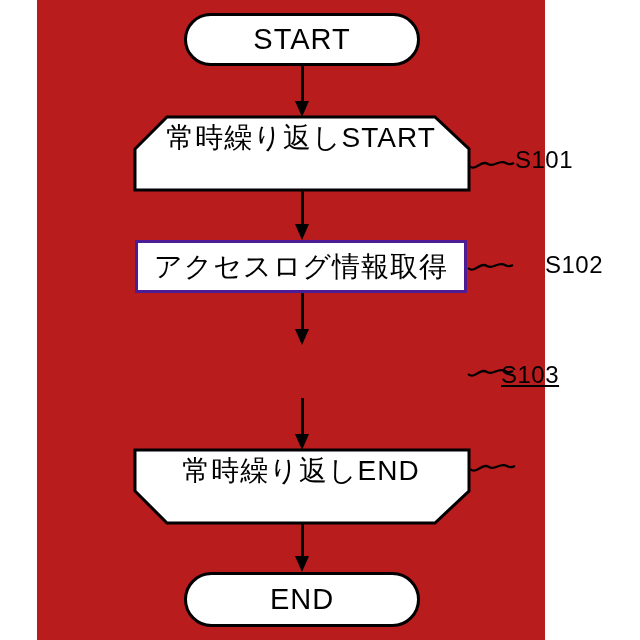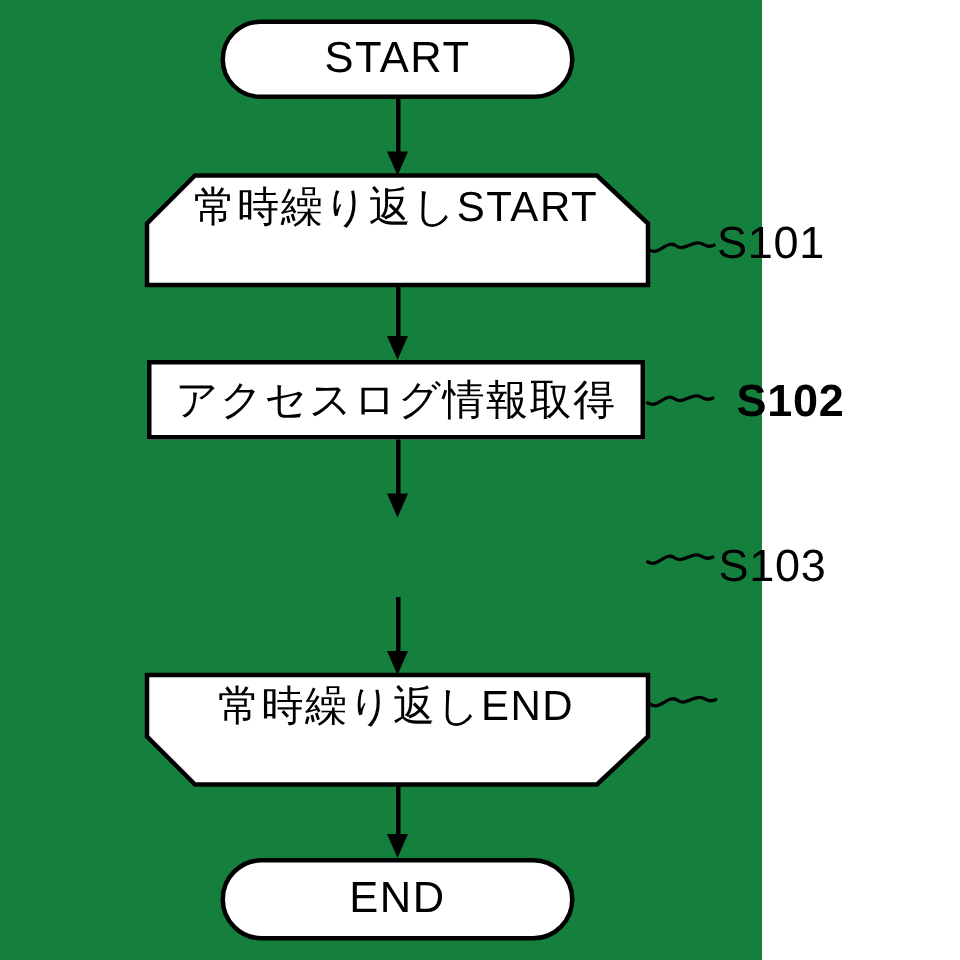--- a/index.html
+++ b/index.html
@@ -3,38 +3,38 @@
 <meta charset="utf-8">
 <style>
   html,body{margin:0;padding:0;}
   body{
     width:640px;height:640px;
     background:#ffffff;
     font-family:"Liberation Sans","DejaVu Sans",sans-serif;
     color:#000;
     overflow:hidden;
   }
-  .canvas{position:relative;width:508px;height:640px;background:#15803d;}
+  .canvas{position:relative;width:508px;height:640px;background:#b91c1c;margin-left:37px;}
 
   .node{
     position:absolute;
     box-sizing:border-box;
     display:flex;flex-direction:column;
     align-items:center;justify-content:center;
     text-align:center;
     background:#ffffff;
   }
   .terminal{
     border:3px solid #000;
     border-radius:30px;
     font-size:29px;
     letter-spacing:1px;
   }
   .process{
-    border:3px solid #000000;
+    border:3px solid #4c1d95;
     font-size:28px;
     letter-spacing:1px;
     white-space:nowrap;
   }
   .loop-text{
     position:absolute;
     display:flex;flex-direction:row;
     align-items:flex-start;justify-content:center;
     text-align:center;
     line-height:33px;
@@ -53,21 +53,21 @@
     width:0;height:0;
     border-left:7px solid transparent;
     border-right:7px solid transparent;
     border-top:16px solid #000;
   }
 
   .squiggle{position:absolute;}
 
   .step-label{
     position:absolute;
-    font-size:30px;
+    font-size:24px;
     letter-spacing:0.5px;
     white-space:nowrap;
     text-align:right;
   }
 </style>
 </head>
 <body>
 
 <div class="canvas">
 
@@ -92,29 +92,29 @@
 
   <div class="arrow-line" style="left:264px;top:190px;height:37px;"></div>
   <div class="arrow-head" style="left:258px;top:224px;"></div>
 
   <div class="node process" style="left:98px;top:240px;width:332px;height:53px;">
     <span>アクセスログ情報取得</span>
   </div>
   <svg class="squiggle" style="left:430px;top:258px;" width="47" height="16" viewBox="0 0 47 16">
     <path d="M1,10 C8,16 13,3 20,8 C26,12 31,3 38,7 C41,9 44,8 46,7" fill="none" stroke="#000000" stroke-width="2.2"></path>
   </svg>
-  <div class="step-label" style="left:491px;top:251px;font-weight:bold;">S102</div>
+  <div class="step-label" style="left:508px;top:251px;">S102</div>
 
   <div class="arrow-line" style="left:264px;top:293px;height:38px;"></div>
   <div class="arrow-head" style="left:258px;top:329px;"></div>
 
   <svg class="squiggle" style="left:430px;top:364px;" width="47" height="16" viewBox="0 0 47 16">
     <path d="M1,10 C8,16 13,3 20,8 C26,12 31,3 38,7 C41,9 44,8 46,7" fill="none" stroke="#000000" stroke-width="2.2"></path>
   </svg>
-  <div class="step-label" style="left:479px;top:361px;">S103</div>
+  <div class="step-label" style="left:464px;top:361px;text-decoration:underline;">S103</div>
 
   <div class="arrow-line" style="left:264px;top:398px;height:38px;"></div>
   <div class="arrow-head" style="left:258px;top:434px;"></div>
 
   <svg class="loop-shape" style="left:95px;top:447px;" width="340" height="80" viewBox="0 0 340 80">
     <polygon points="3,3 337,3 337,44 303,76 35,76 3,44" fill="#ffffff" stroke="#000000" stroke-width="3"></polygon>
   </svg>
   <div class="loop-text" style="left:98px;top:454px;width:332px;height:66px;">
     <span>常時繰り返し</span>
     <span>END</span>

